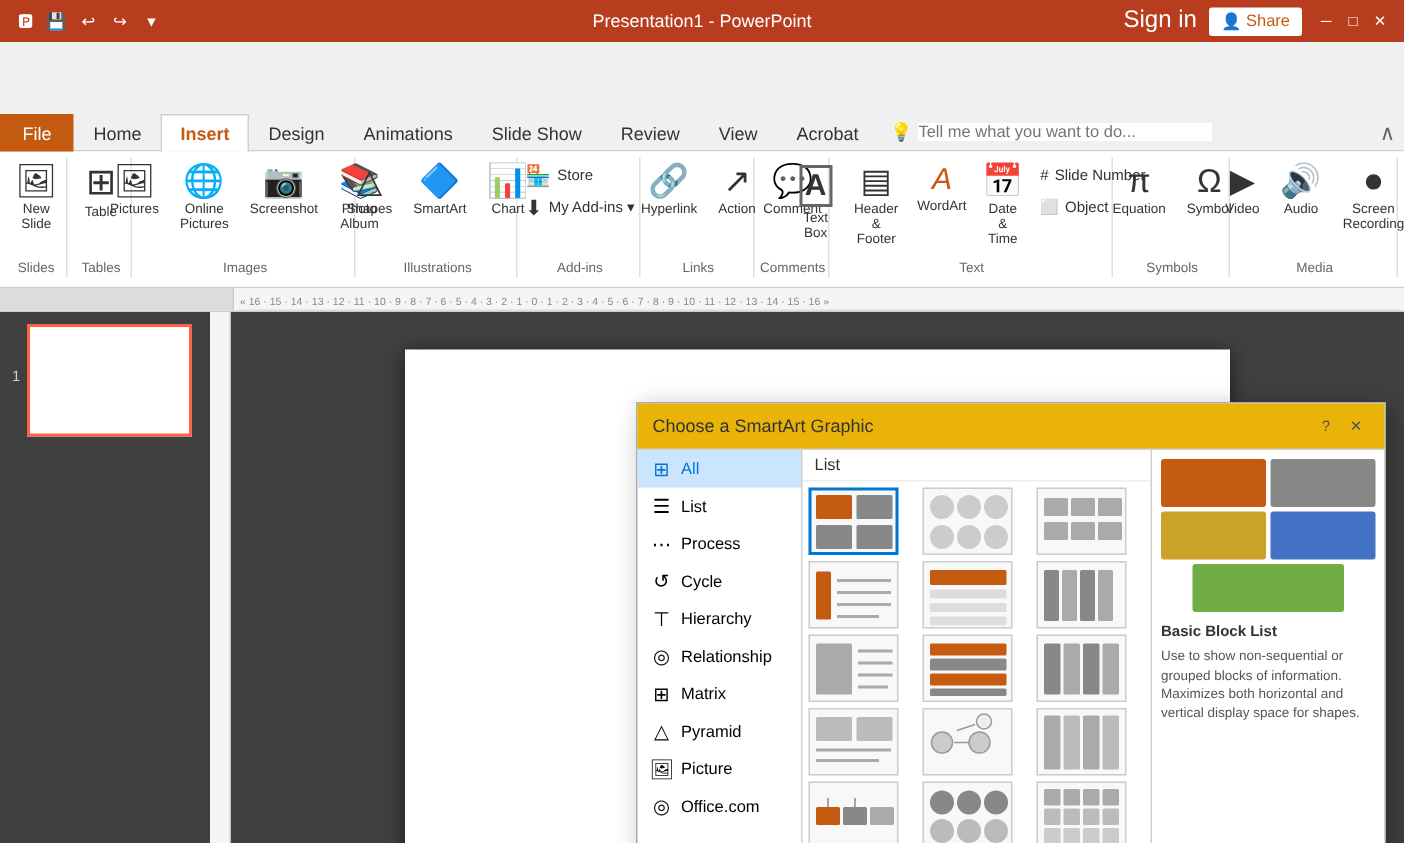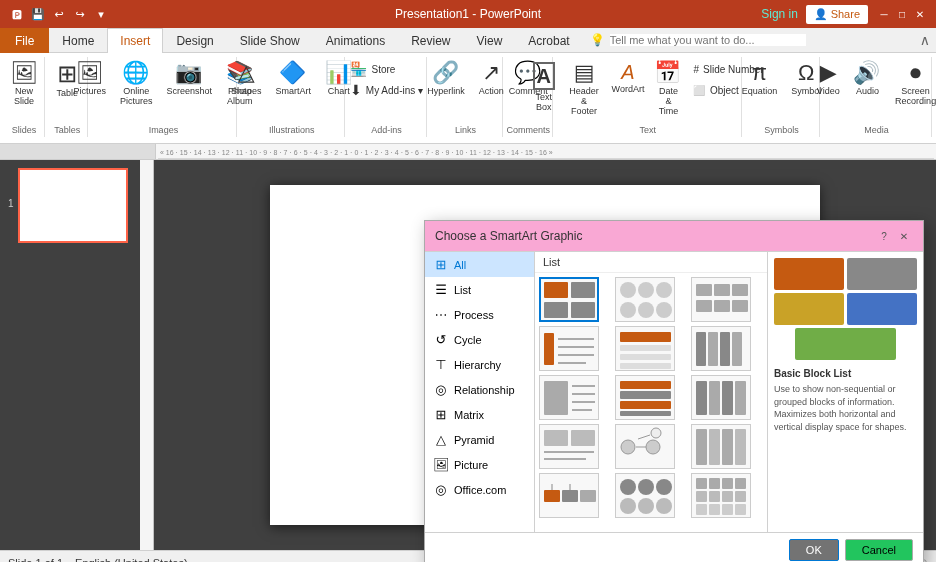--- a/index.html
+++ b/index.html
@@ -18,32 +18,32 @@
     .title-bar-left { display: flex; align-items: center; gap: 6px; }
     .title-bar-title { flex: 1; text-align: center; font-size: 12px; color: white; position: absolute; left: 50%; transform: translateX(-50%); }
     .title-bar-controls { display: flex; gap: 2px; }
     .title-bar-btn { width: 16px; height: 16px; display: flex; align-items: center; justify-content: center; font-size: 10px; color: white; cursor: pointer; }
 
     
     .quick-access { display: flex; align-items: center; gap: 3px; }
     .qa-btn { width: 18px; height: 18px; display: flex; align-items: center; justify-content: center; color: white; font-size: 11px; cursor: pointer; }
 
     
-    .ribbon { background: #fff; border-bottom: 1px solid #d0d0d0; }
+    .ribbon { background: #fff; border-bottom: 1px solid #d0d0d0; margin-top: 48px; }
     .ribbon-tabs { display: flex; background: #f0f0f0; border-bottom: 1px solid #d0d0d0; }
     .ribbon-tab {
       padding: 5px 12px;
       font-size: 12px;
       cursor: pointer;
       color: #333;
       border: 1px solid transparent;
       border-bottom: none;
       margin-bottom: -1px;
     }
-    .ribbon-tab.active { background: white; border-color: #d0d0d0; color: #c55a11; font-weight: 400; }
+    .ribbon-tab.active { background: white; border-color: #d0d0d0; color: #c55a11; font-weight: 700; }
     .ribbon-tab.file { background: #c55a11; color: white; padding: 5px 14px; }
 
     .ribbon-content { display: flex; padding: 4px 4px 2px; align-items: flex-start; gap: 2px; background: white; height: 90px; }
     .ribbon-group { display: flex; flex-direction: column; align-items: center; border-right: 1px solid #e0e0e0; padding: 2px 6px; min-width: 40px; height: 80px; }
     .ribbon-group-items { display: flex; flex: 1; align-items: flex-start; gap: 2px; }
     .ribbon-group-label { font-size: 9px; color: #666; margin-top: auto; text-align: center; }
     .ribbon-btn {
       display: flex; flex-direction: column; align-items: center; justify-content: flex-start;
       padding: 3px 5px; cursor: pointer; border-radius: 2px; min-width: 40px; height: 60px;
       font-size: 9px; color: #333; text-align: center; gap: 2px;
@@ -61,21 +61,21 @@
     .status-bar { height: 24px; background: #f0f0f0; border-top: 1px solid #d0d0d0; display: flex; align-items: center; justify-content: space-between; padding: 0 8px; font-size: 11px; color: #333; }
     .dialog {
       position: absolute;
       top: 60px; left: 270px;
       width: 500px;
       background: white;
       border: 1px solid #aaa;
       box-shadow: 4px 4px 16px rgba(0,0,0,0.3);
     }
     .dialog-title-bar {
-      background: #f9a8d4;
+      background: #eab308;
       border-bottom: 1px solid #d0d0d0;
       padding: 6px 10px;
       display: flex; align-items: center; justify-content: space-between;
     }
     .dialog-title { font-size: 12px; color: #333; }
     .dialog-controls { display: flex; gap: 2px; }
     .dialog-btn { width: 18px; height: 18px; display: flex; align-items: center; justify-content: center; font-size: 10px; cursor: pointer; color: #555; }
 
     .dialog-body { display: flex; height: 280px; }
 
@@ -111,21 +111,21 @@
     .footer-btn {
       padding: 4px 16px; font-size: 11px; cursor: pointer; border: 1px solid #aaa;
       background: #22c55e; border-radius: 2px;
     }
     .footer-btn.primary { background: #737373; color: white; border-color: #0078d4; }
 
     
     ::-webkit-scrollbar { width: 8px; }
     ::-webkit-scrollbar-track { background: #f0f0f0; }
     ::-webkit-scrollbar-thumb { background: #c0c0c0; border-radius: 4px; }
-    .sign-in-btn { font-size: 12px; color: #5eead4; cursor: pointer; }
+    .sign-in-btn { font-size: 16px; color: #ffffff; cursor: pointer; }
     .share-btn { background: white; color: #c55a11; padding: 3px 8px; border-radius: 2px; font-size: 11px; cursor: pointer; display: flex; align-items: center; gap: 3px; }
   </style>
 </head>
 <body>
 
 <div class="title-bar">
   <div class="title-bar-left">
     <div class="quick-access">
       <div class="qa-btn">🅿</div>
       <div class="qa-btn">💾</div>
@@ -148,22 +148,22 @@
     </div>
   </div>
 </div>
 
 <div class="ribbon">
   <div class="ribbon-tabs">
     <div class="ribbon-tab file">File</div>
     <div class="ribbon-tab">Home</div>
     <div class="ribbon-tab active">Insert</div>
     <div class="ribbon-tab">Design</div>
+    <div class="ribbon-tab">Animations</div>
     <div class="ribbon-tab">Slide Show</div>
-    <div class="ribbon-tab">Animations</div>
     <div class="ribbon-tab">Review</div>
     <div class="ribbon-tab">View</div>
     <div class="ribbon-tab">Acrobat</div>
     <div style="display:flex;align-items:center;margin-left:8px;flex:1;">
       <span style="font-size:12px;color:#666;">💡</span>
       <input type="text" placeholder="Tell me what you want to do..." style="border: none; outline: none; font-size: 11px; color: rgb(102, 102, 102); width: 196px; margin-left: 4px;">
     </div>
     <div style="display:flex;align-items:center;margin-right:6px;">
       <span style="font-size:14px;color:#666;cursor:pointer;">∧</span>
     </div>

